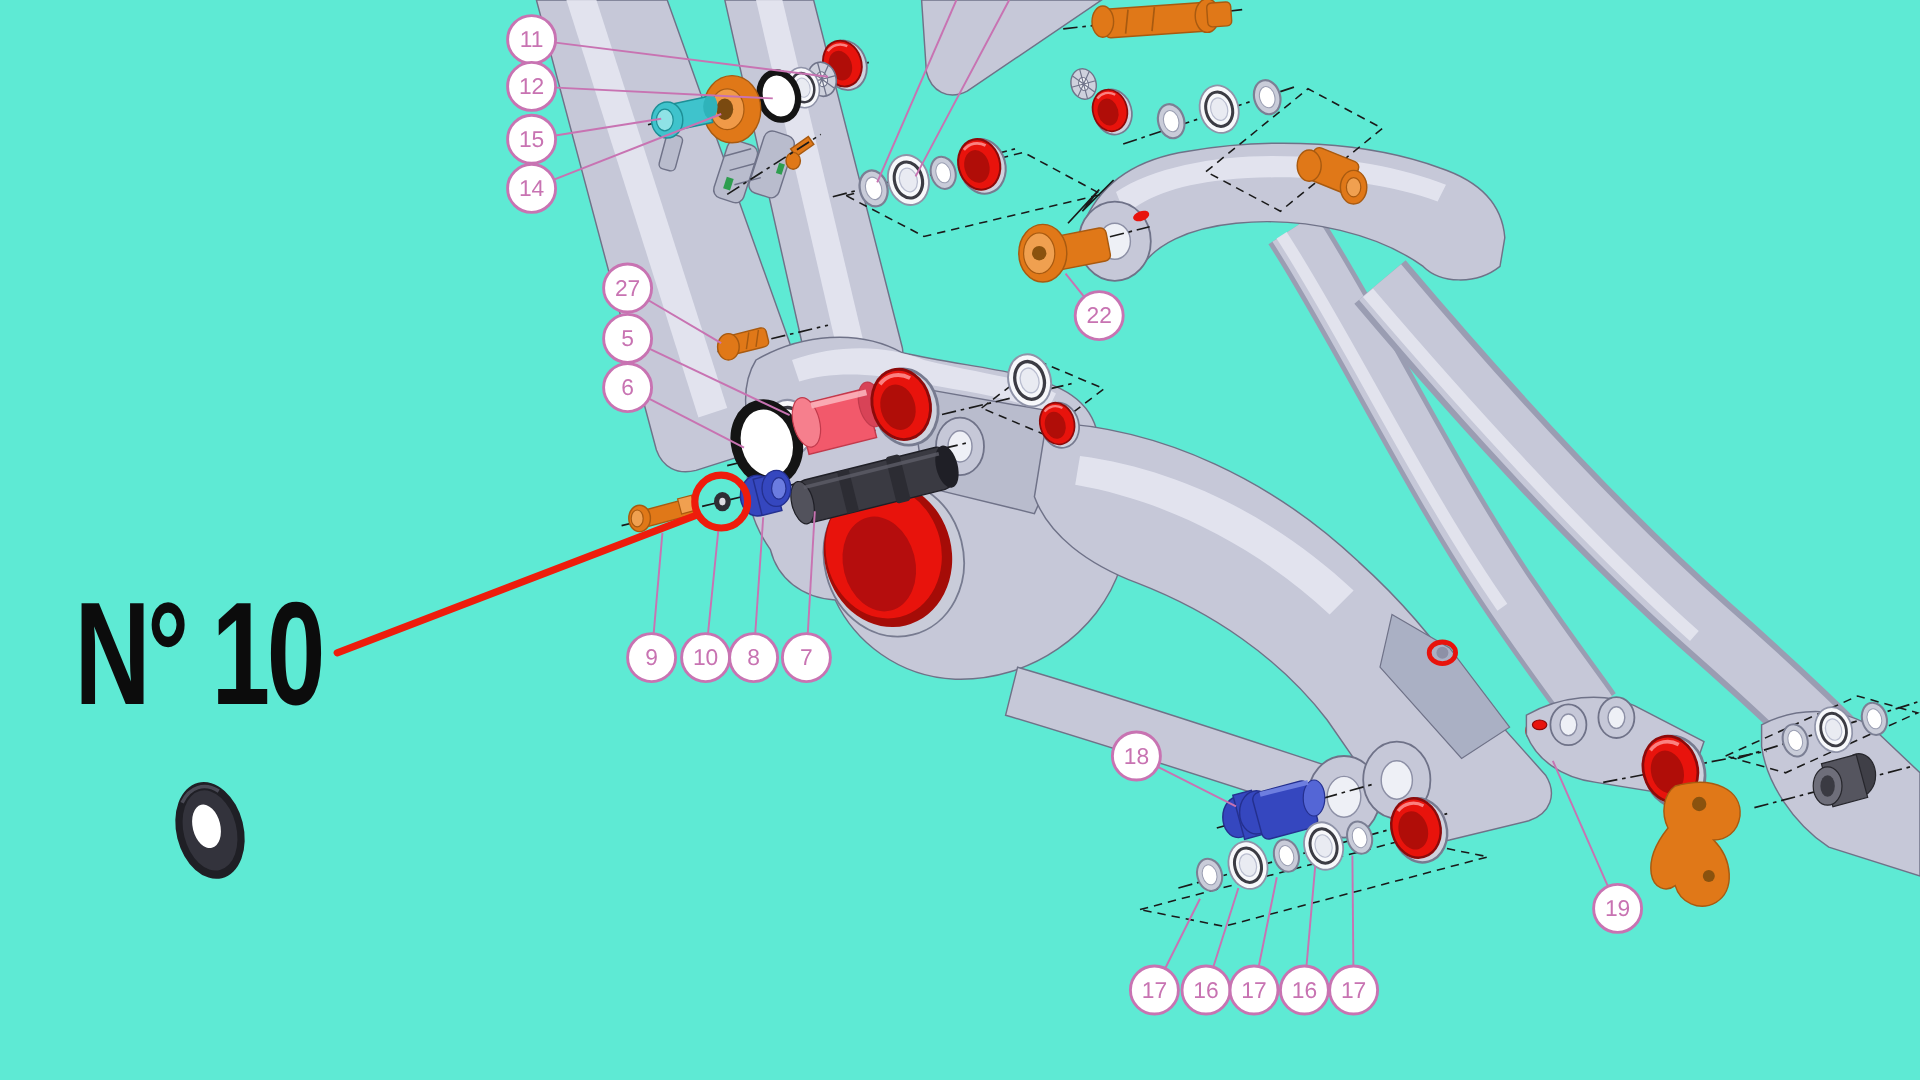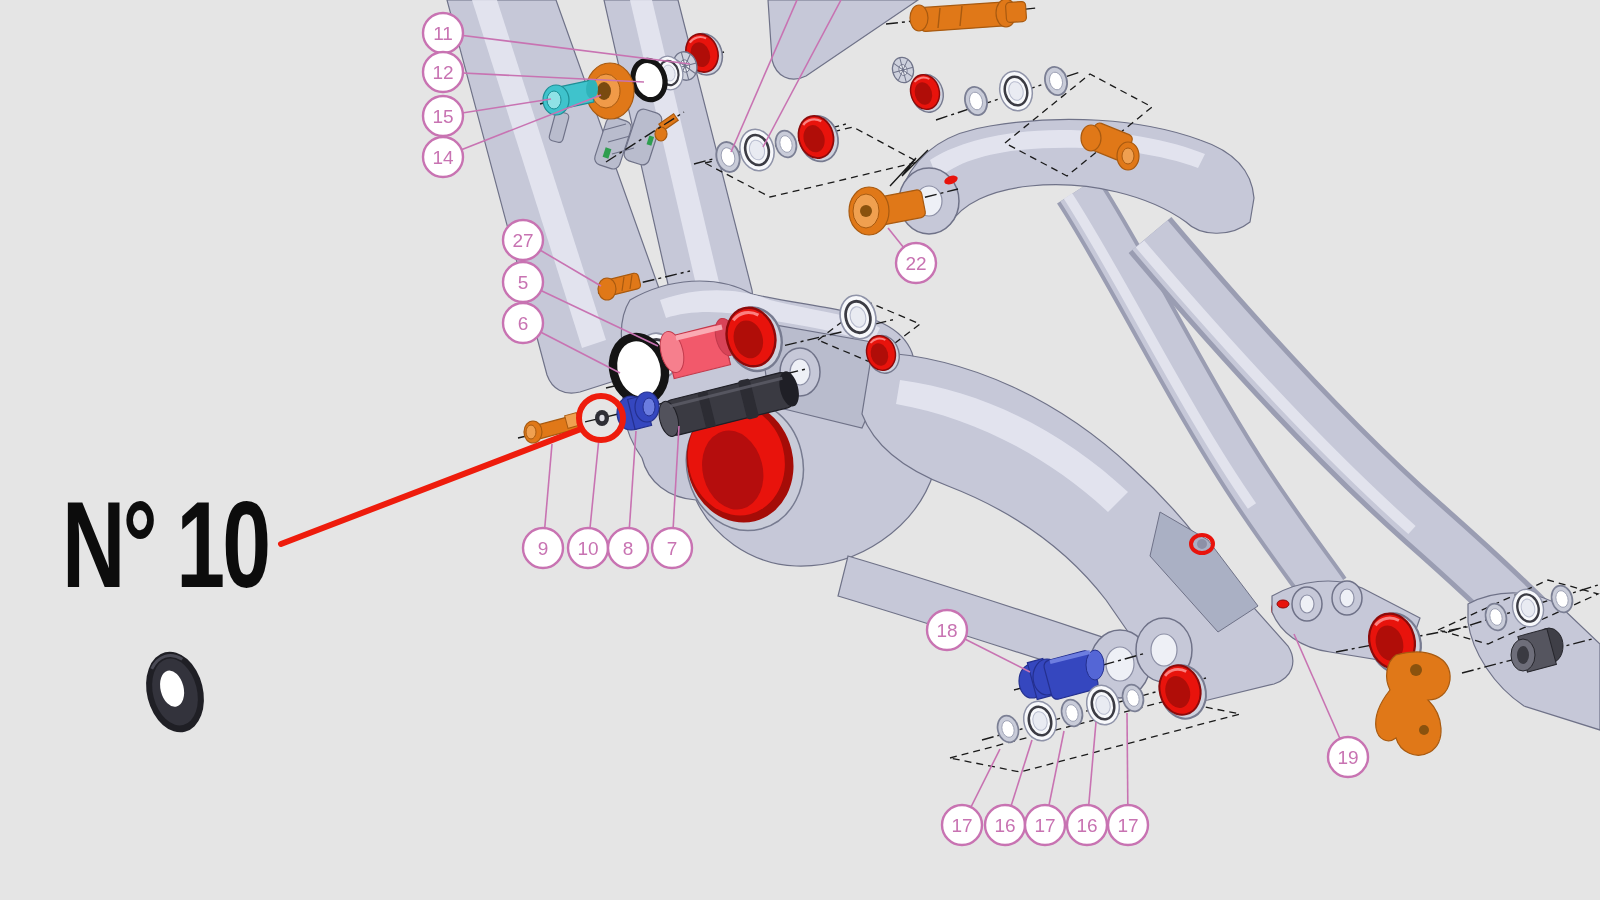--- a/index.html
+++ b/index.html
@@ -1,16 +1,16 @@
 <!DOCTYPE html>
 <html style="--balloon_stroke: #c873b2; --balloon_text: #c873b2; --leader: #c873b2; --annotation_red: #ee1c0c; --frame_base: #c6c8d8; --frame_light: #e6e8f2; --frame_dark: #989cb2; --frame_outline: #6f7288; --bearing_red: #e8130c; --bearing_red_dark: #a50c07; --bolt_orange: #e07818; --bolt_orange_dark: #a85a10; --part_blue: #3547bf; --part_blue_dark: #24308f; --part_teal: #3fc3cc; --axle_pink: #f2596b; --axle_black: #3a3a42; --axis_color: #1a1a1a; --text_black: #0c0c0c;"><head>
 <meta charset="utf-8">
 <style>
   html,body{margin:0;padding:0;background:#ffffff;}
-  #stage{position:relative;width:1600px;height:900px;overflow:hidden;background:#e5e5e5;
+  #stage{position:relative;width:1600px;height:900px;overflow:hidden;background:#5eead4;
          font-family:"Liberation Sans",sans-serif;}
   #stage svg{position:absolute;left:0;top:0;}
   
   .tube{fill:var(--frame_base);stroke:var(--frame_outline);stroke-width:1.2;}
   .tubeHi{fill:var(--frame_light);opacity:.85;stroke:none;}
   .tubeDark{fill:#aab0c4;stroke:var(--frame_outline);stroke-width:1;}
   .plate{fill:#b9bccd;stroke:#6f7288;stroke-width:1.2;}
   .donutOuter{fill:var(--frame_base);stroke:var(--frame_outline);stroke-width:1.5;}
   .donutHole{fill:#eef0f6;stroke:#8d90a6;stroke-width:1.2;}
   

